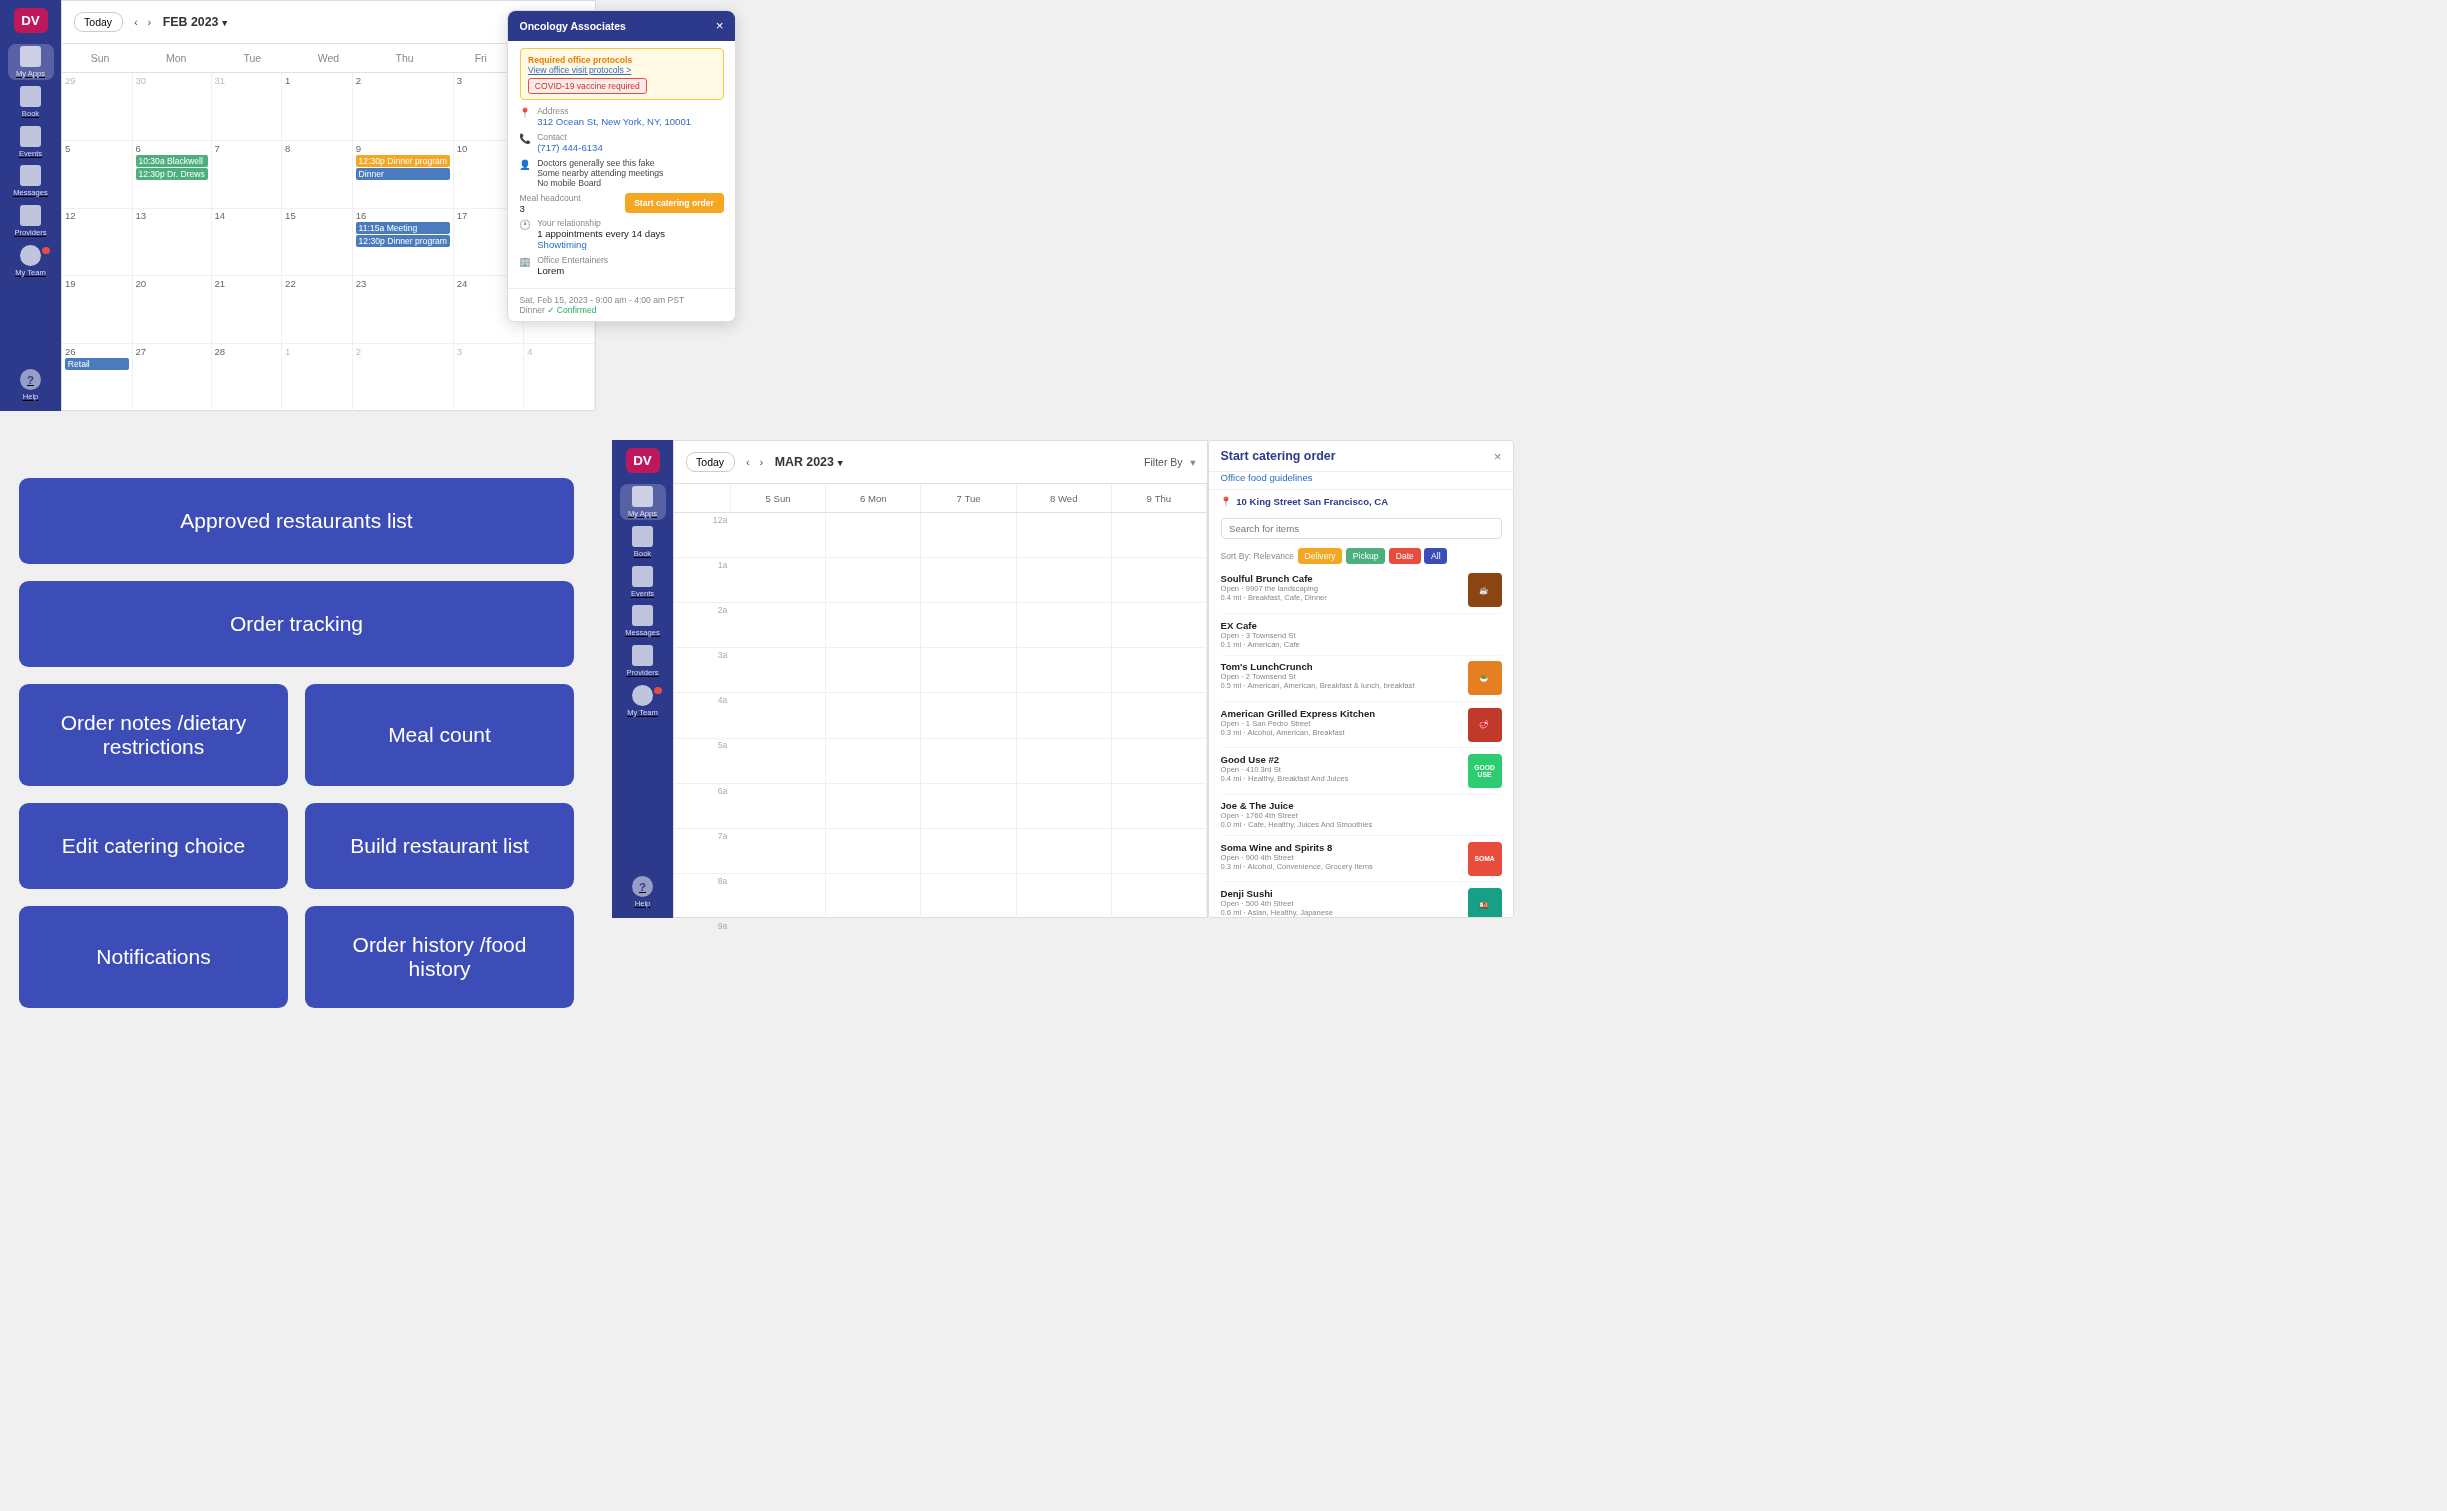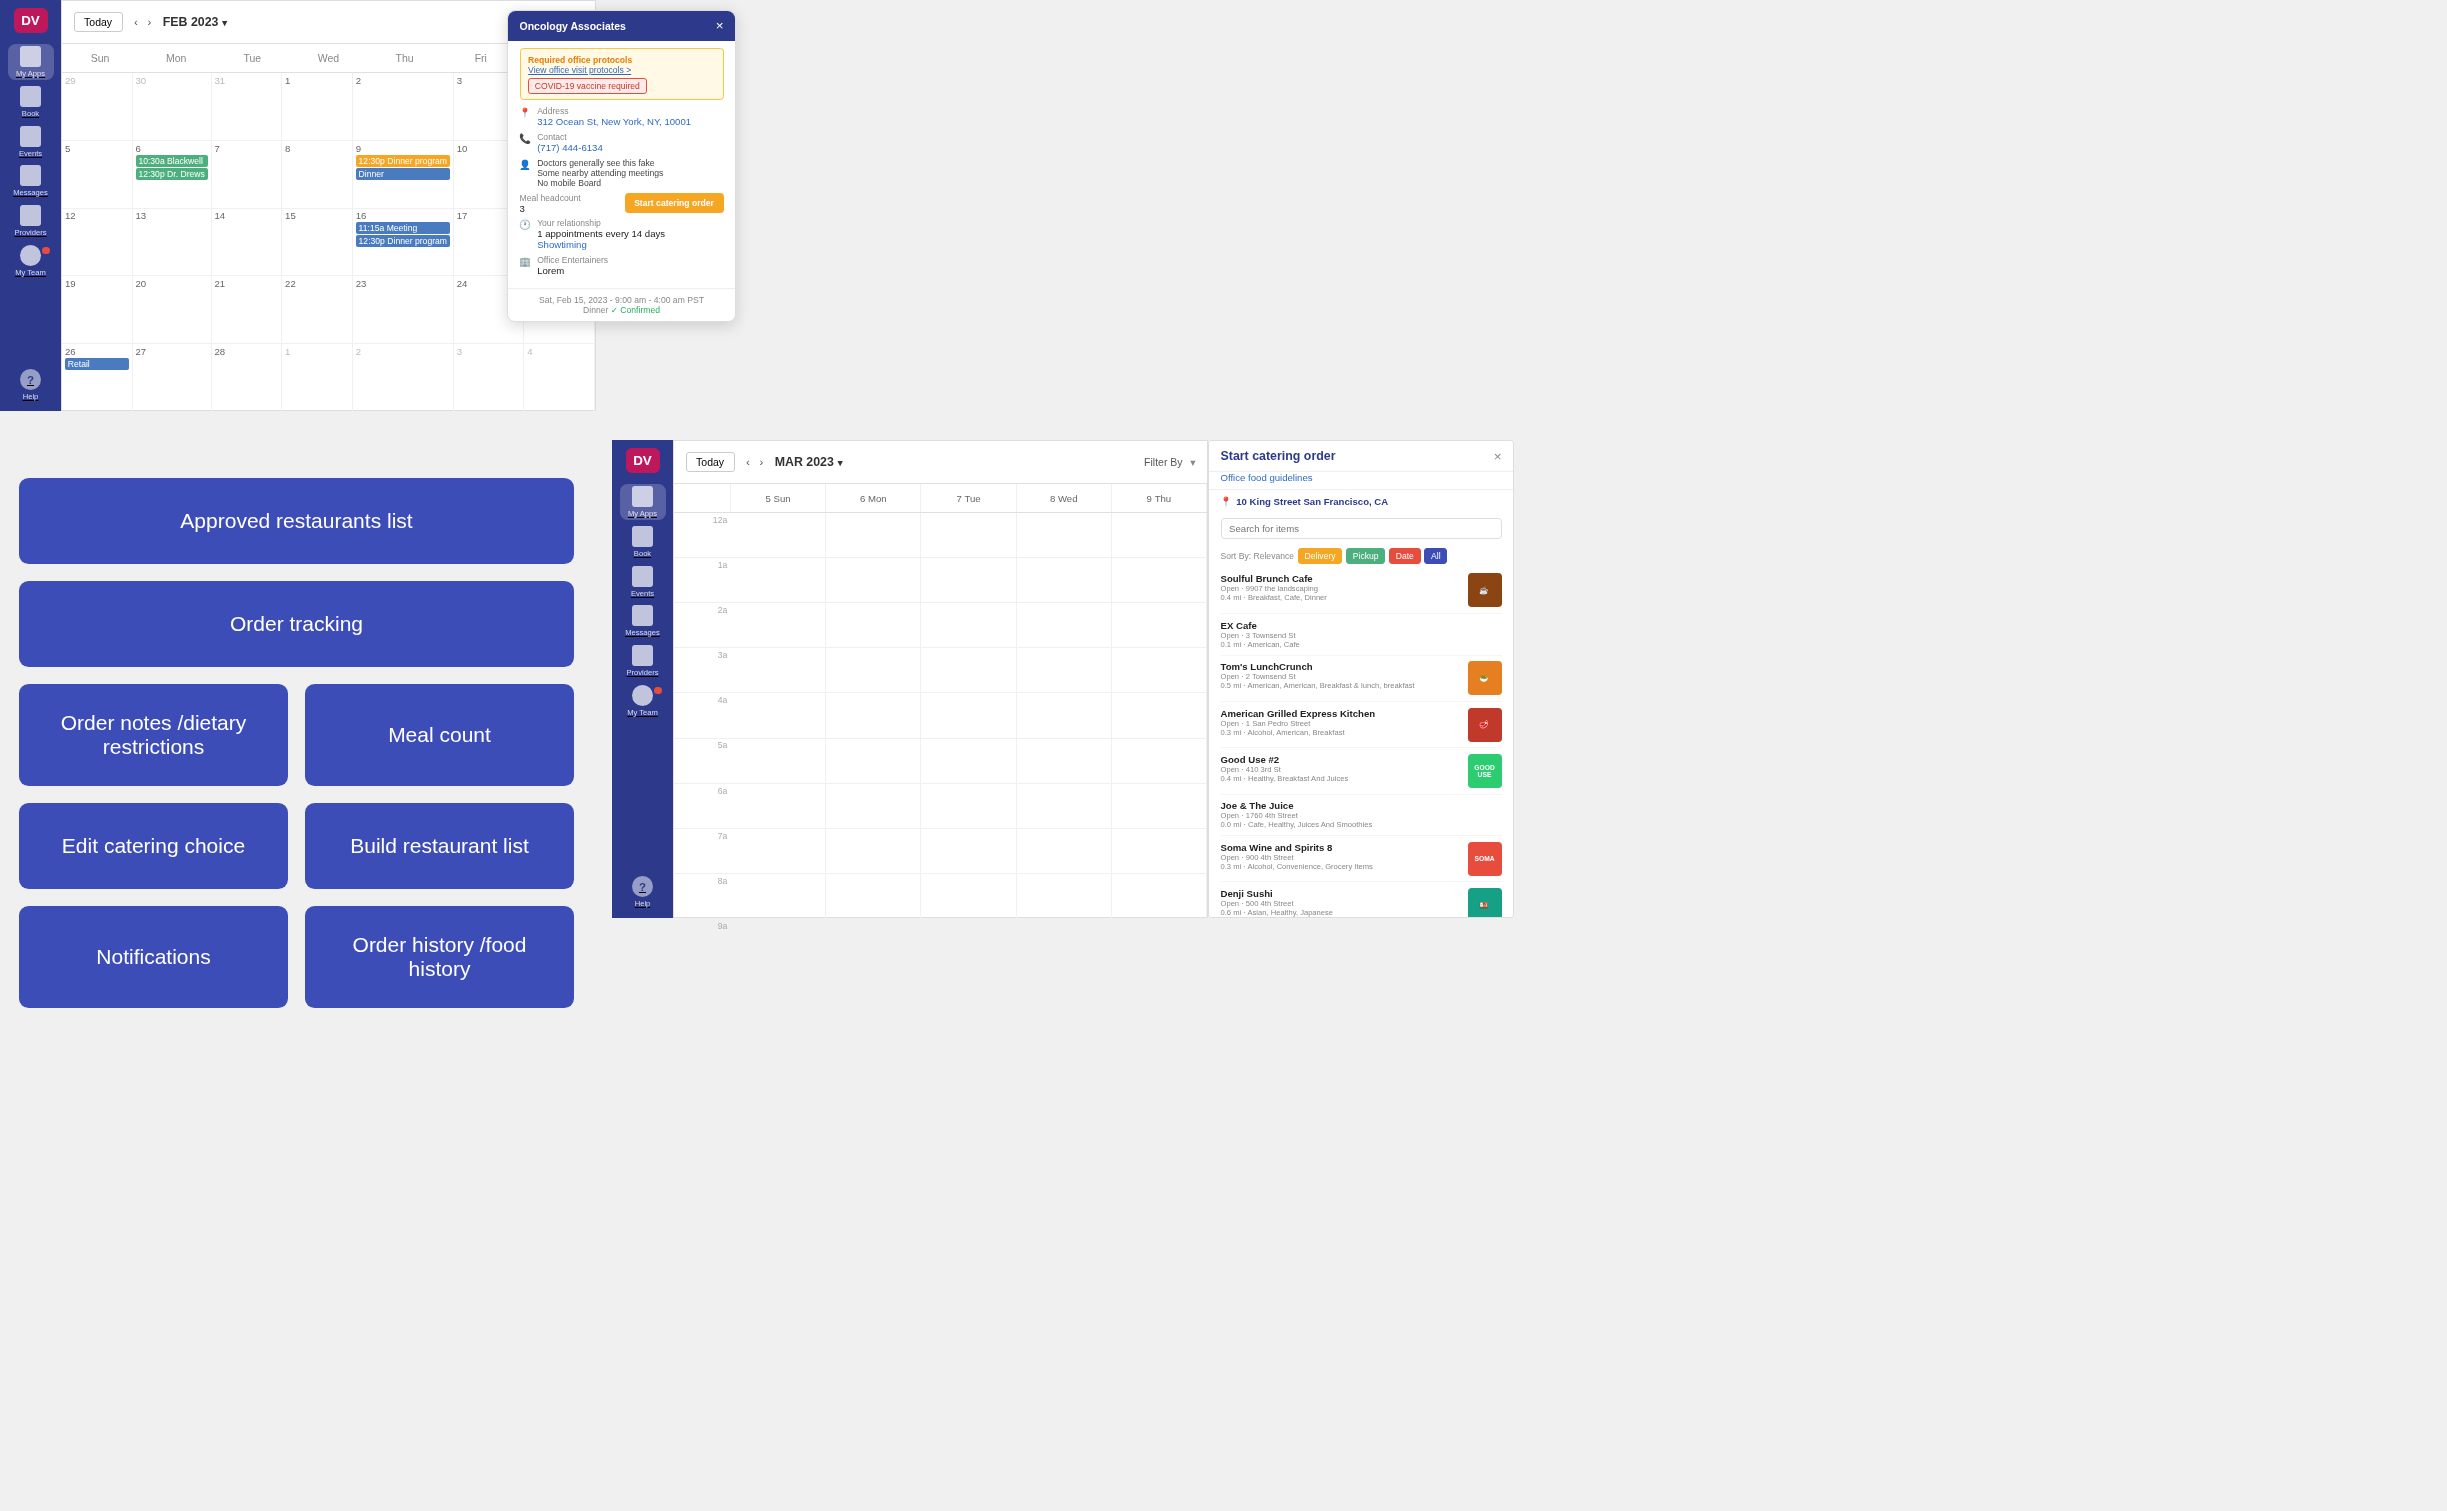--- a/index.html
+++ b/index.html
@@ -93,21 +93,21 @@
       border-bottom: 1px solid #e0e0e0;
       display: flex;
       align-items: center;
       padding: 0 11.5px;
       gap: 7.6px;
     }
     .cal-today-btn {
       background: white;
       border: 1px solid #ccc;
       padding: 2.9px 9.6px;
-      border-radius: 3px;
+      border-radius: 9px;
       font-size: 10.5px;
       cursor: pointer;
     }
     .cal-nav {
       display: flex; gap: 1.9px;
     }
     .cal-nav-btn {
       background: none; border: none;
       cursor: pointer; font-size: 11.5px; color: #555;
       padding: 1.9px 3.8px;
@@ -227,21 +227,20 @@
       padding: 4.8px 9.6px;
       font-size: 8.6px;
       cursor: pointer;
       font-weight: 600;
     }
     .modal-footer {
       padding: 5.7px 11.5px;
       border-top: 1px solid #eee;
       font-size: 8.6px;
       color: #888;
-      text-align: center;
     }
     .confirmed-badge { color: #27ae60; }
 
     
     .features-panel {
       width: 593px;
       padding: 38px 19px 19px 19px;
       display: flex;
       flex-direction: column;
       gap: 17px;

